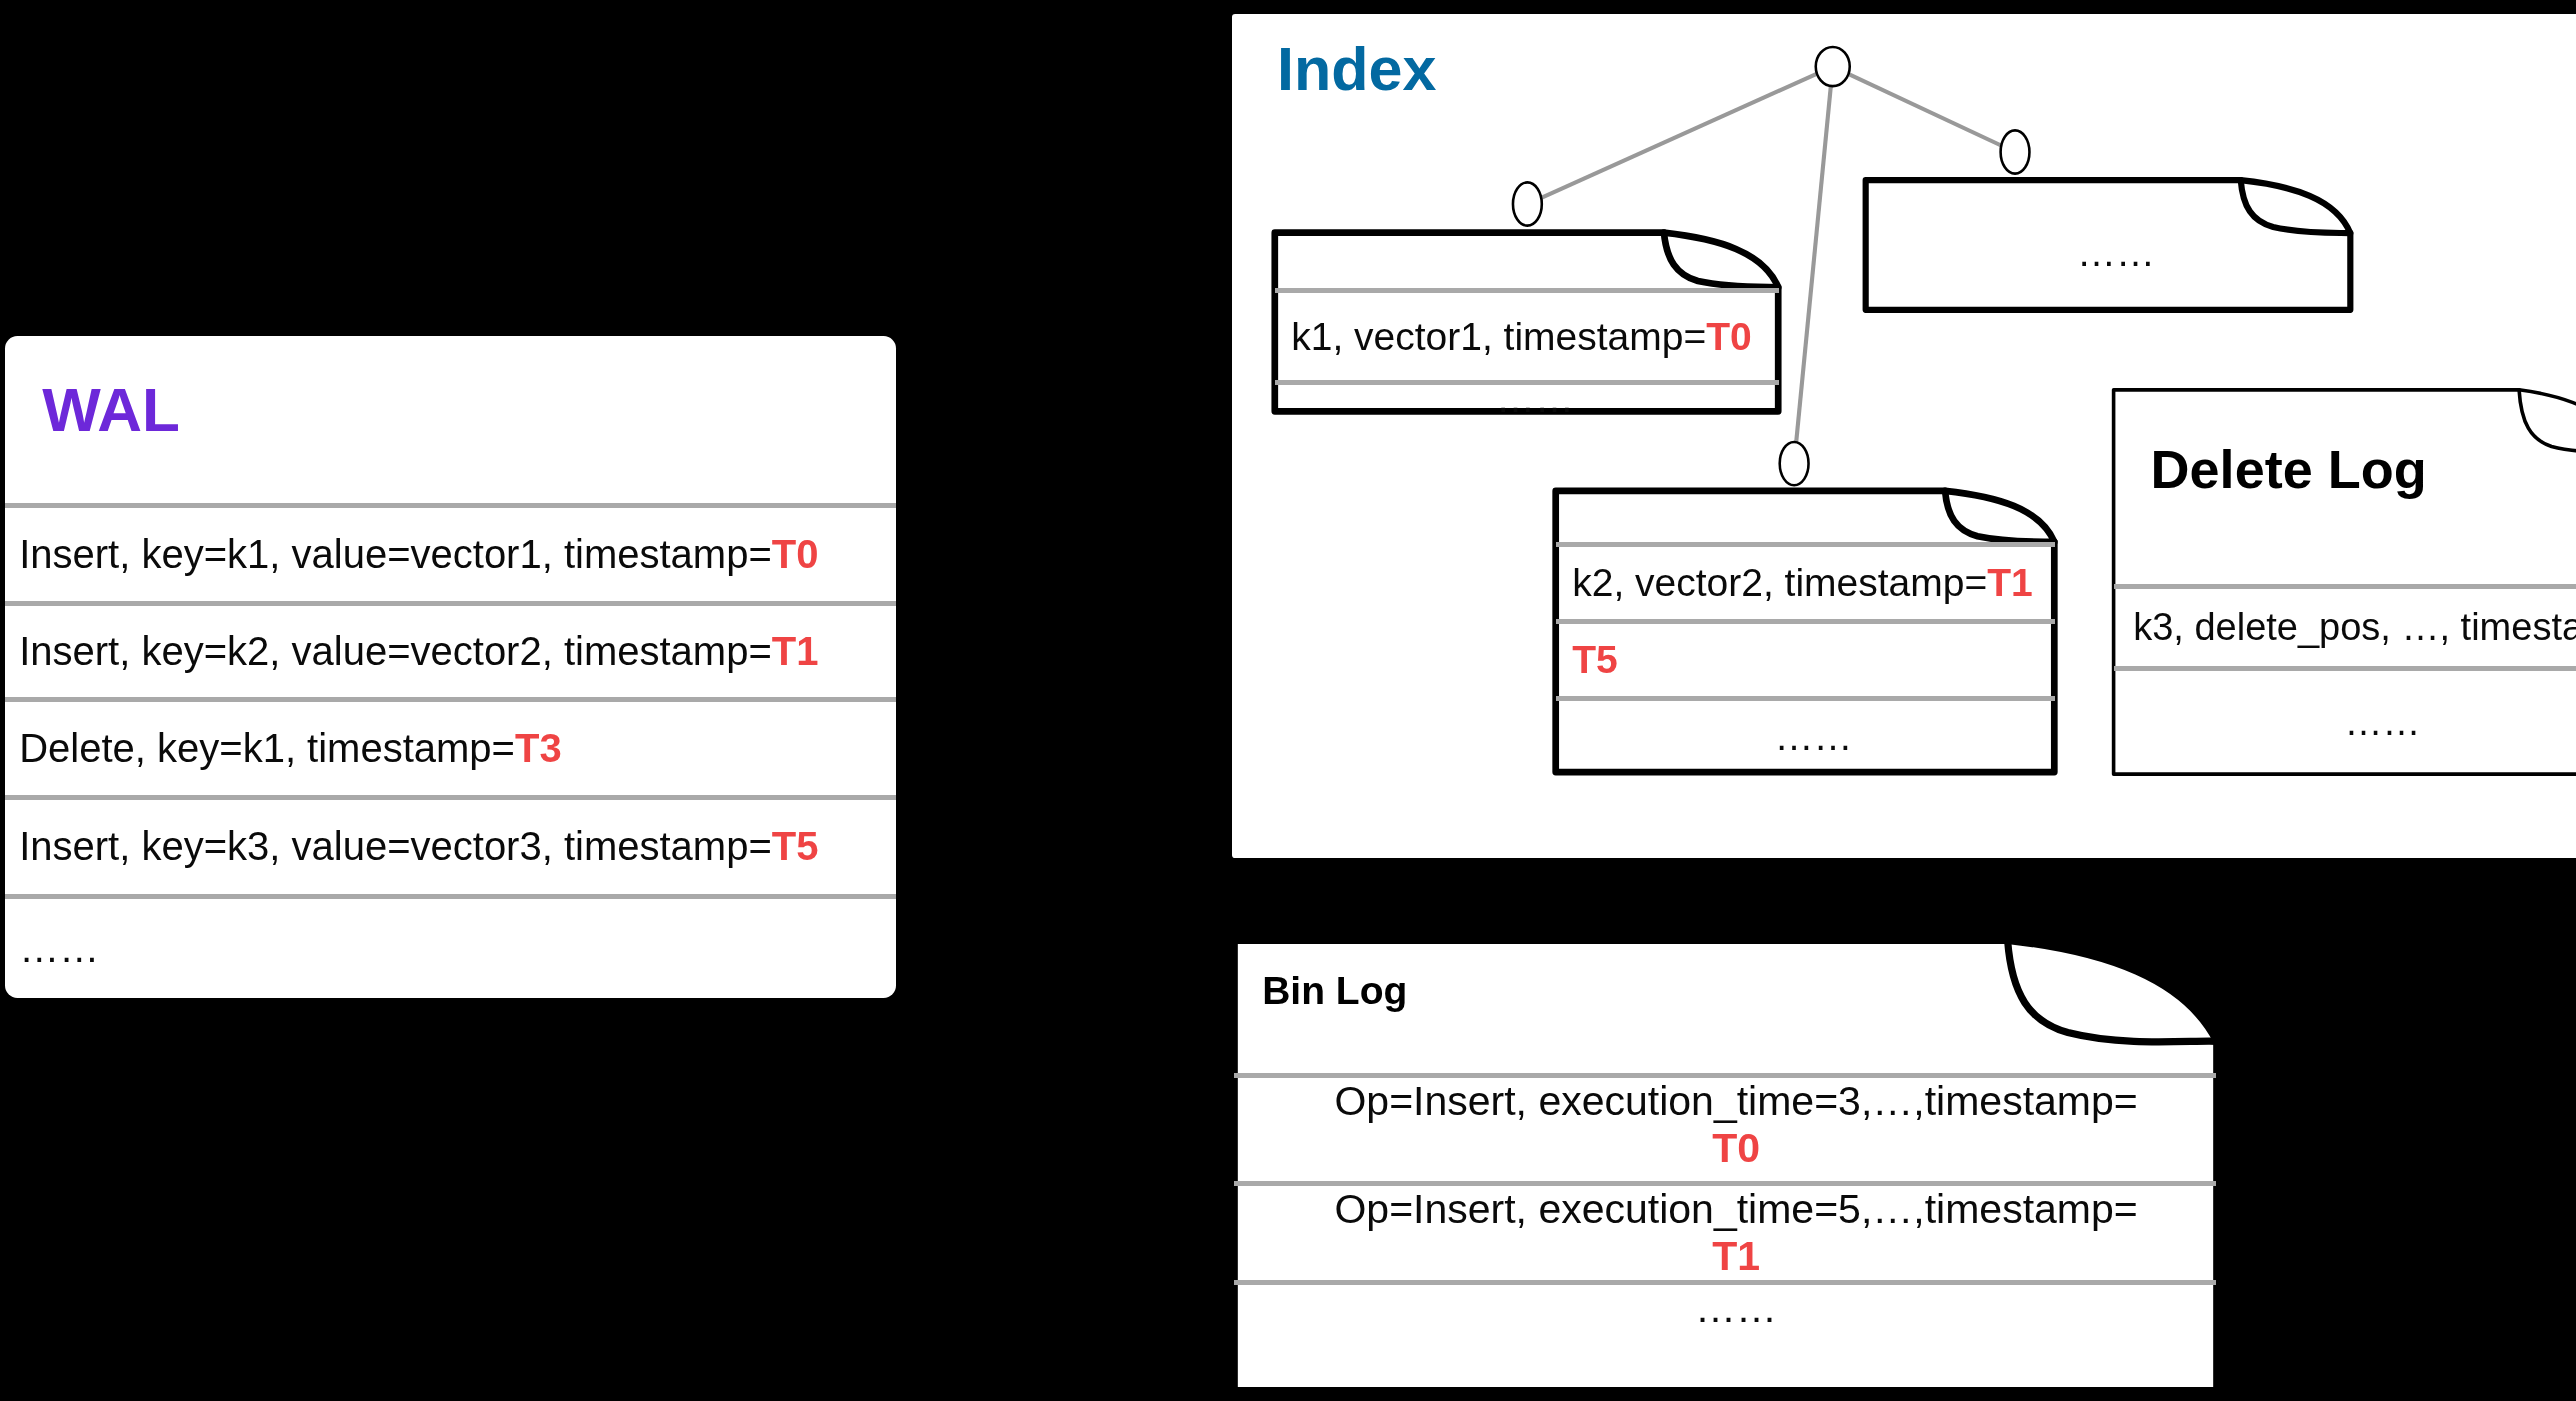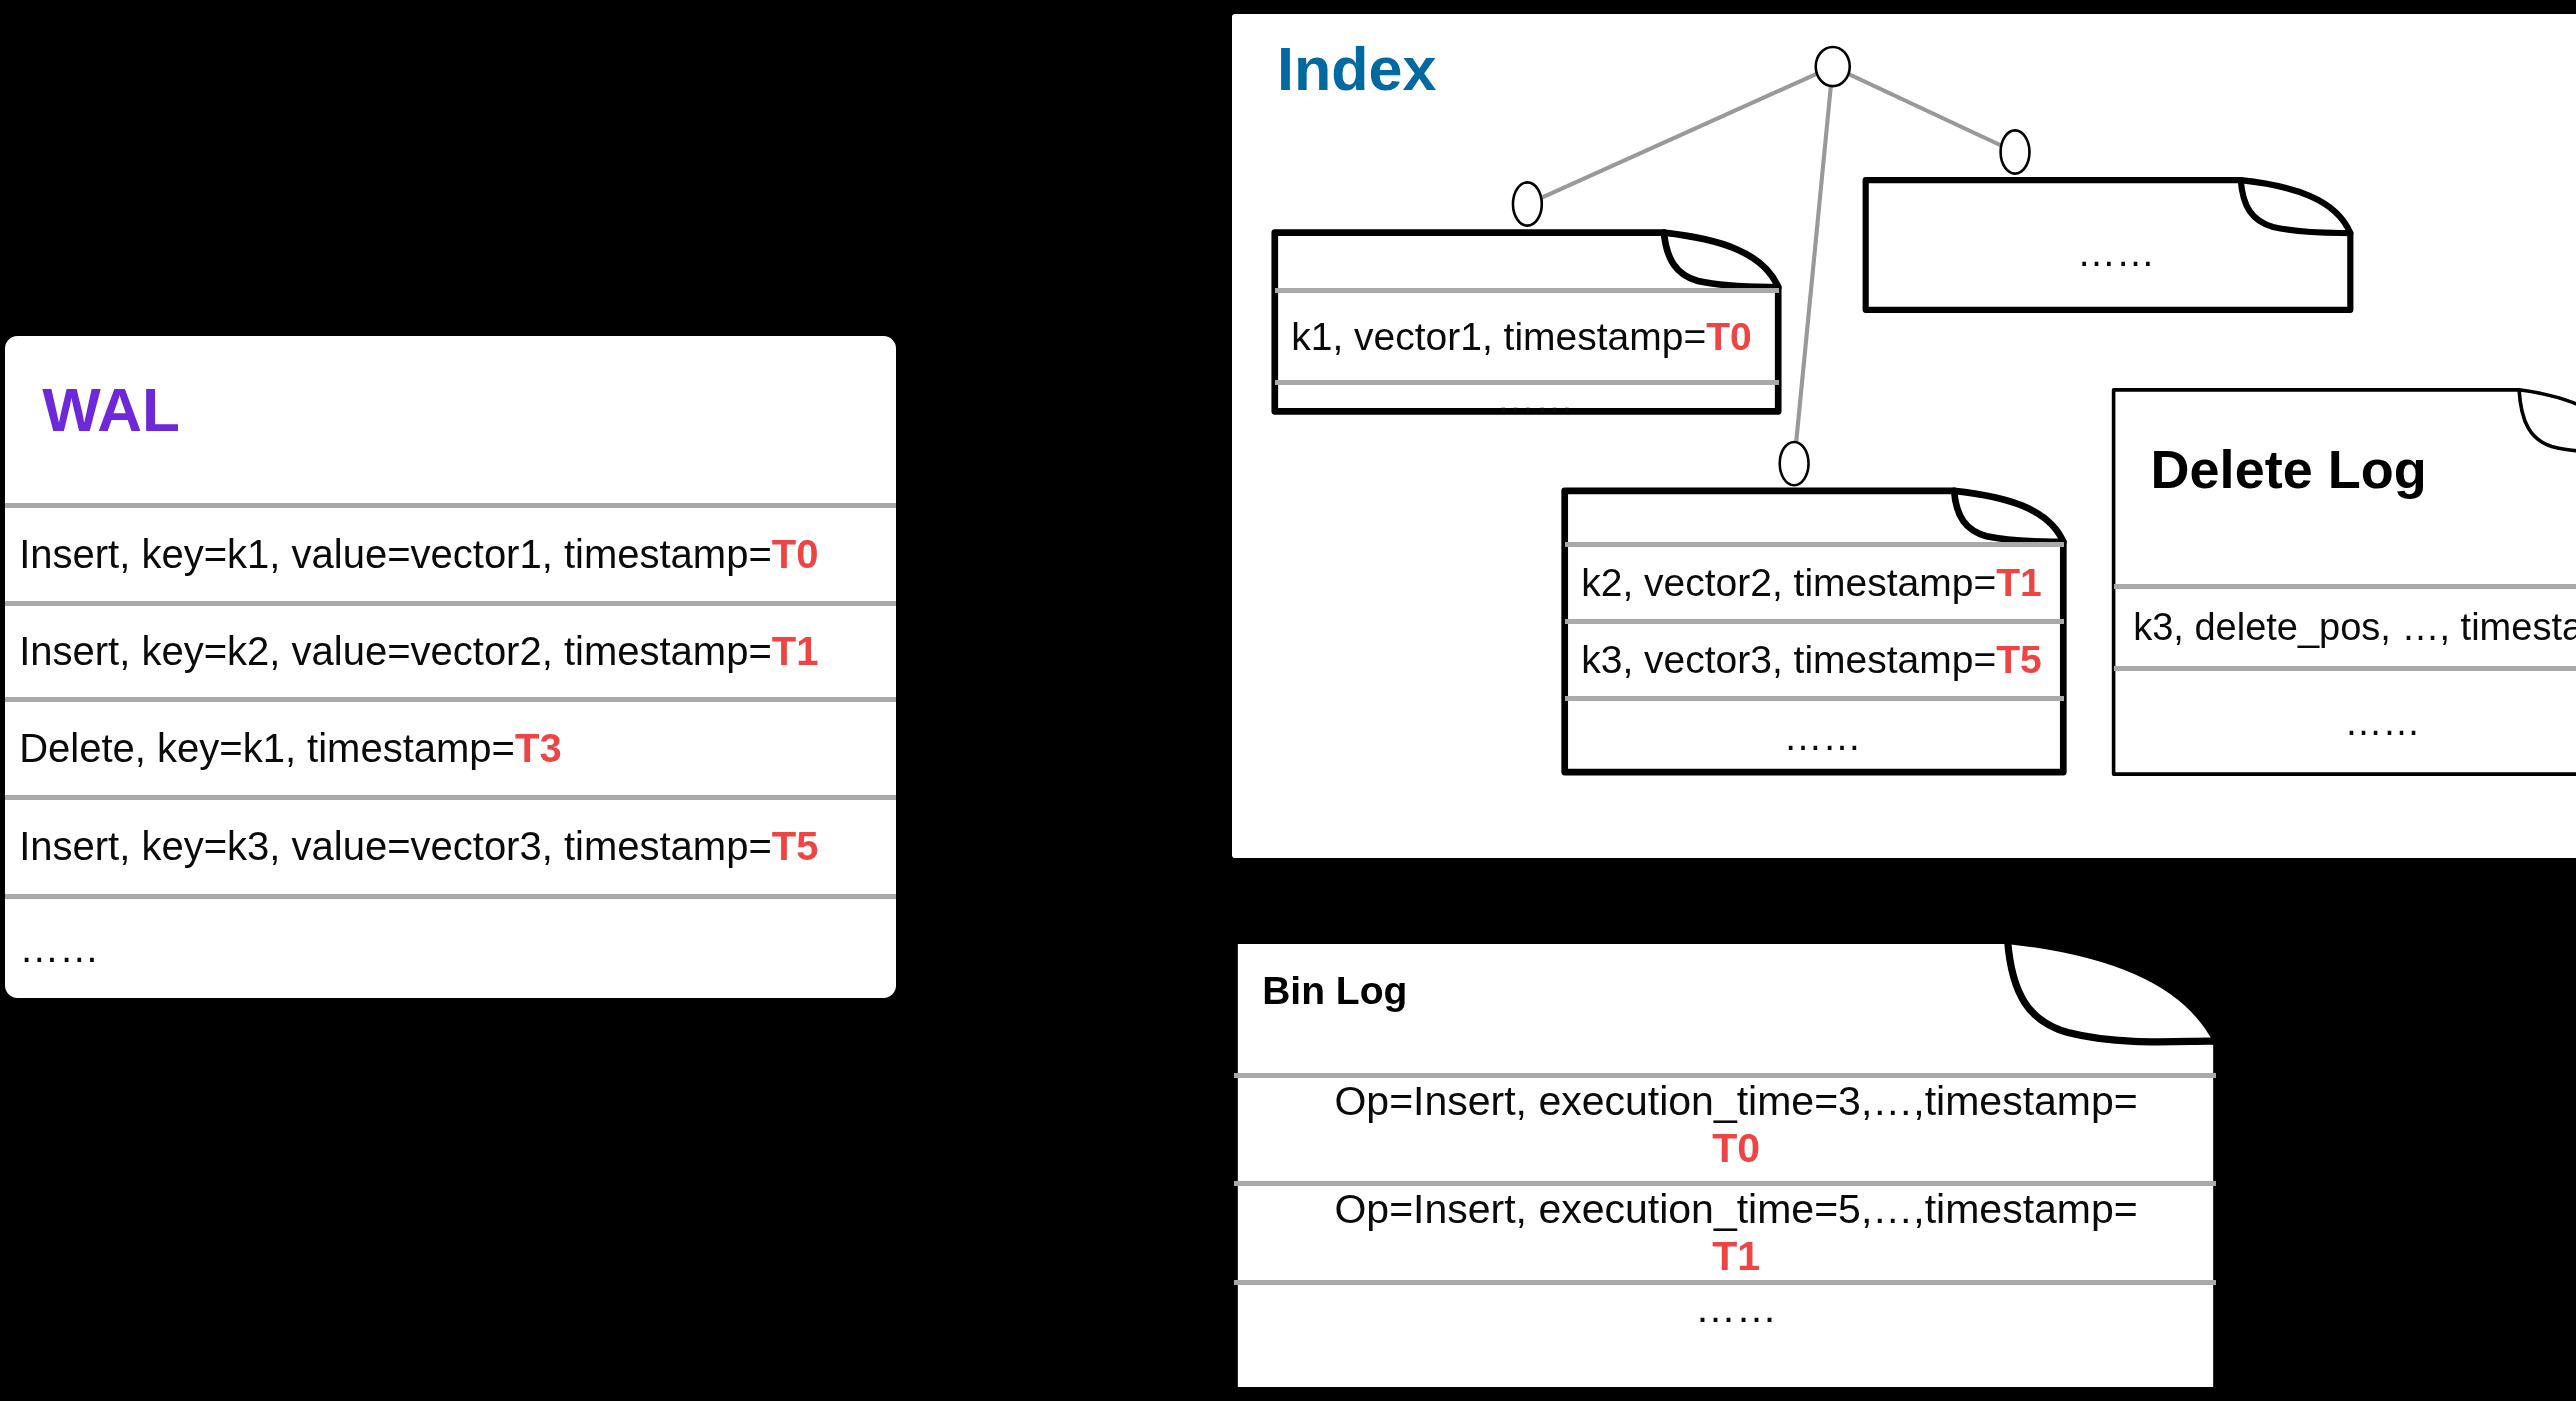--- a/index.html
+++ b/index.html
@@ -135,33 +135,32 @@
       <path d="M 12 12 L 741 12 C 842 23 926 48 954 115 L 954 264 L 12 264 Z" fill="#ffffff" stroke="#000000" stroke-width="12" stroke-linejoin="round"></path>
       <path d="M 741 12 C 745 63 763 92 804 103 C 865 117 930 114 954 115" fill="none" stroke="#000000" stroke-width="12" stroke-linecap="round"></path>
     </svg>
     <div class="rows" style="left:6.2px; top:6.2px; width:485px; height:130px">
       <div class="row center" style="flex:1 1 auto; padding-top:15.5px">
         <span>……</span>
       </div>
     </div>
   </div>
 
-  <div class="doc" style="left:326px; top:470px; width:512px; height:295px">
+  <div class="doc" style="left:317px; top:470px; width:512px; height:295px">
     <svg width="512" height="295" viewBox="0 0 994 572">
       <path d="M 13 13 L 769 13 C 870 24 953 47 981 112 L 981 559 L 13 559 Z" fill="#ffffff" stroke="#000000" stroke-width="13" stroke-linejoin="round"></path>
       <path d="M 769 13 C 773 62 791 90 832 101 C 893 114 958 111 981 112" fill="none" stroke="#000000" stroke-width="13" stroke-linecap="round"></path>
     </svg>
     <div class="rows" style="left:6.7px; top:6.7px; width:499px; height:281px">
       <div class="hdr-spacer" style="height:51px"></div>
       <div class="row sep" style="height:77px">
         <span>k2, vector2, timestamp=</span>
           <span class="ts">T1</span>
       </div>
       <div class="row sep" style="height:77px">
-        <span>k3, vector3, timestamp=</span>
           <span class="ts">T5</span>
       </div>
       <div class="row sep center" style="flex:1 1 auto">
         <span>……</span>
       </div>
     </div>
   </div>
 
   <div id="delete-log" class="doc" style="left:878px; top:372px; width:525px; height:392px">
     <svg width="525" height="392" viewBox="0 0 1019 760">

